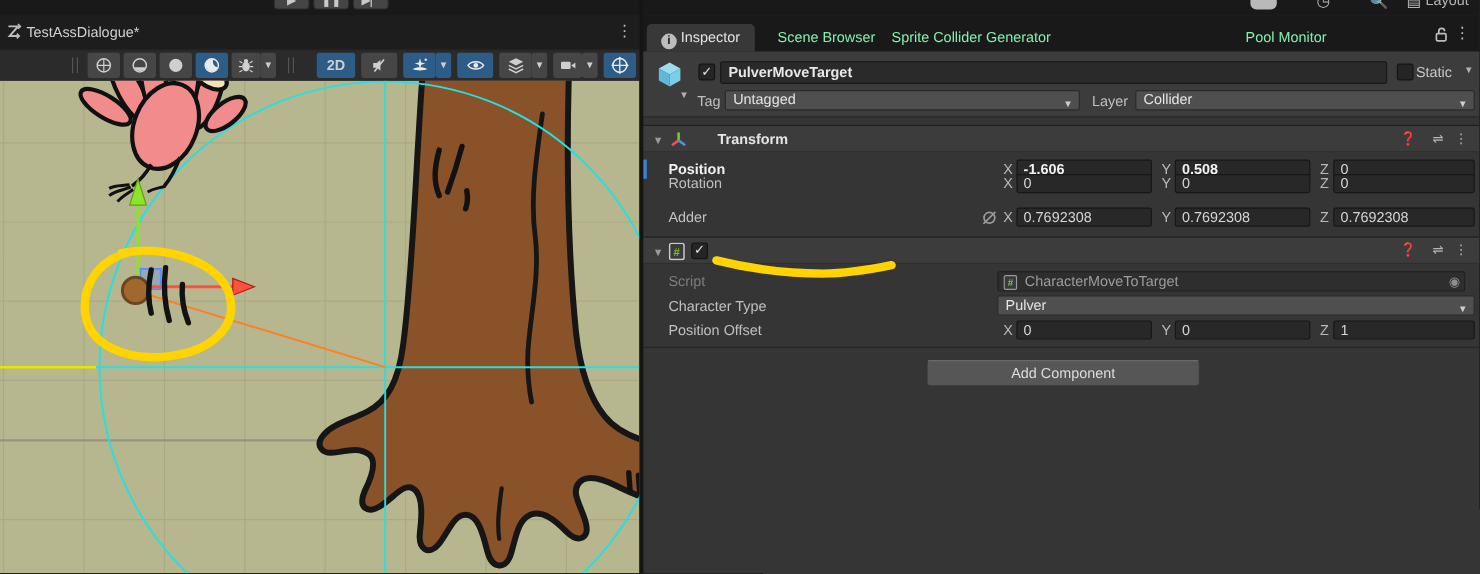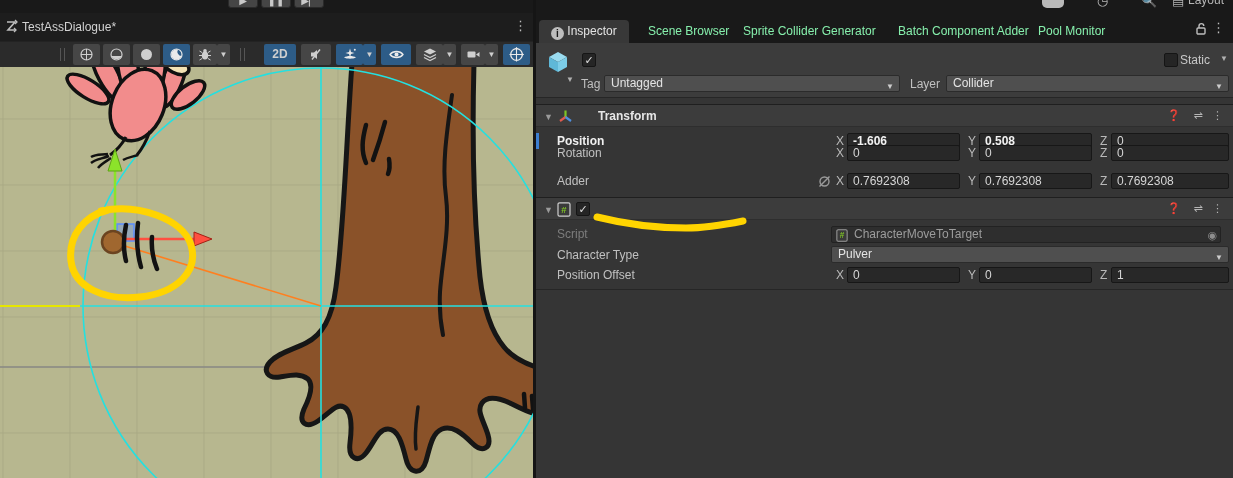--- a/index.html
+++ b/index.html
@@ -279,39 +279,39 @@
 
   <div id="inspector" class="abs">
 
     <div id="insp-tabbar">
       <div class="insp-tab active" style="left:3px;">
         <span style="display:inline-block; width:13px; height:13px; background:#bdbdbd; color:#191919; border-radius:50%; font-size:10px; font-weight:bold; text-align:center; line-height:13px; vertical-align:-2px;">i</span>
         <span>Inspector</span>
       </div>
       <div class="insp-tab" style="left:100px;"><span>Scene Browser</span></div>
       <div class="insp-tab" style="left:195px;"><span>Sprite Collider Generator</span></div>
-      <div class="insp-tab" style="left:350px;"><span>Batch Component Adder</span></div>
       <div class="insp-tab" style="left:490px;"><span>Pool Monitor</span></div>
       <svg id="insp-lock" width="12" height="14" viewBox="0 0 12 14">
         <rect x="2" y="6" width="8" height="6" rx="1" fill="none" stroke="#bdbdbd" stroke-width="1.4"></rect>
         <path d="M4 6 V4 a2.4 2.4 0 0 1 4.8 0" fill="none" stroke="#bdbdbd" stroke-width="1.4"></path>
       </svg>
       <div id="insp-menu-dots" class="dots">⋮</div>
     </div>
 
     <div id="insp-body">
 
       <div id="go-header">
         <svg id="go-cube" width="24" height="24" viewBox="0 0 24 24">
           <path d="M12 2 L21 7 L12 12 L3 7 Z" fill="#9adcf0"></path>
           <path d="M3 7 L12 12 L12 22 L3 17 Z" fill="#5fb8d8"></path>
           <path d="M21 7 L12 12 L12 22 L21 17 Z" fill="#7ccde8"></path>
         </svg>
         <div id="go-cube-caret">▼</div>
         <div class="checkbox" style="left:46px; top:10px;"><span>✓</span></div>
+        <div id="go-name-field">PulverMoveTarget</div>
         <div class="checkbox" style="left:628px; top:10px;"></div>
         <div id="go-static-label" class="row-label">Static</div>
         <div id="go-static-caret">▼</div>
 
         <div class="row-label abs" style="left:45px; top:34px;">Tag</div>
         <div class="dropdown" style="left:68px; top:32px; width:296px;">
           <span>Untagged</span>
           <span class="dd-caret">▼</span>
         </div>
         <div class="row-label abs" style="left:374px; top:34px;">Layer</div>
@@ -410,15 +410,16 @@
         <span class="axis" style="left:300px;">X</span>
         <div class="nfield" style="left:311px; width:113px;">0</div>
         <span class="axis" style="left:432px;">Y</span>
         <div class="nfield" style="left:443px; width:113px;">0</div>
         <span class="axis" style="left:564px;">Z</span>
         <div class="nfield" style="left:575px; width:118px;">1</div>
       </div>
 
       <div class="abs" style="left:0; top:246px; width:697px; height:1px; background:#262626;"></div>
 
+      <div id="add-component-btn">Add Component</div>
     </div>
   </div>
 </div>
 
 </body></html>

